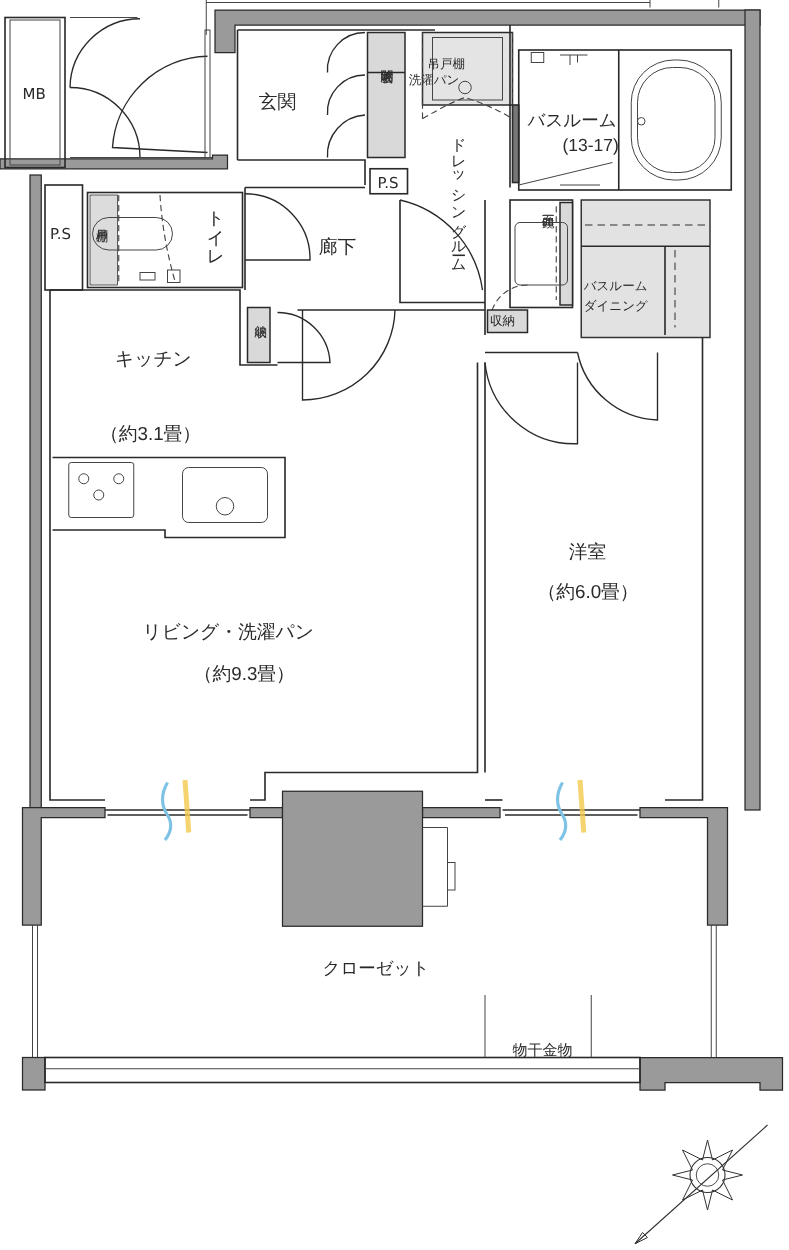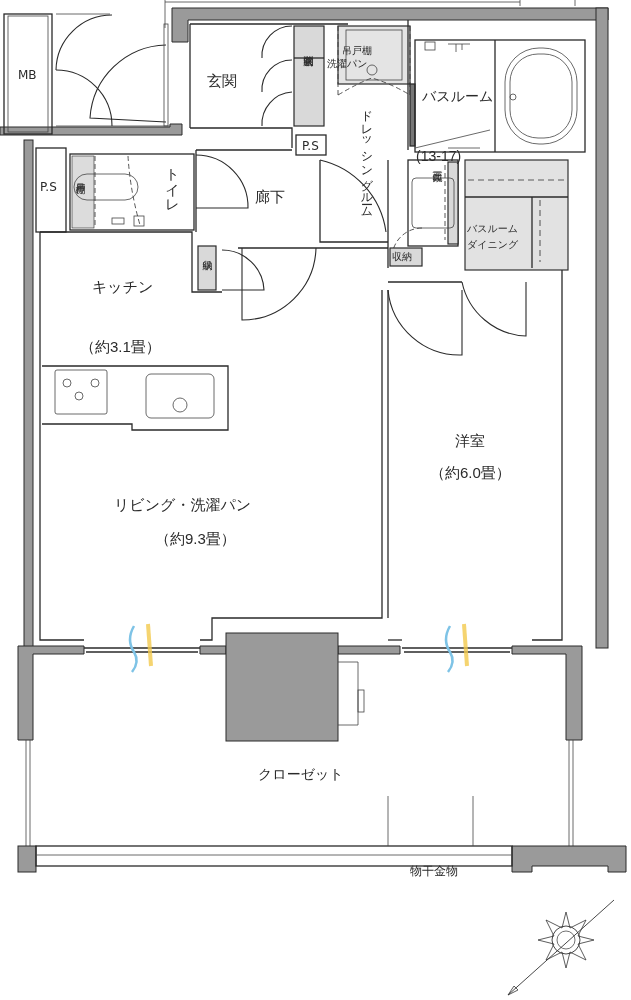--- a/index.html
+++ b/index.html
@@ -204,26 +204,26 @@
 <div class="label sm vert" style="left:302px; top:48px; line-height:12px;">玄関収納</div>
 <div class="label xs" style="left:302px; top:139px;">P.S</div>
 <div class="label xs" style="left:40px; top:180px;">P.S</div>
 <div class="label md vert" style="left:165px; top:158px; line-height:16px;">トイレ</div>
 <div class="label sm vert" style="left:75px; top:176px; line-height:10px;">吊戸棚</div>
 <div class="label lg" style="left:255px; top:188px;">廊下</div>
 <div class="label sm" style="left:342px; top:44px;">吊戸棚</div>
 <div class="label sm" style="left:327px; top:57px;">洗濯パン</div>
 <div class="label sm vert" style="left:360px; top:102px; line-height:14px; font-size:12px;">ドレッシングルーム</div>
 <div class="label md" style="left:422px; top:88px;">バスルーム</div>
-<div class="label md" style="left:416px; top:108px;margin-top:40px;">(13-17)</div>
+<div class="label md" style="left:450px; top:108px;">(13-17)</div>
 <div class="label sm vert" style="left:432px; top:164px; line-height:10px;">三面鏡</div>
 <div class="label sm" style="left:392px; top:250px;">収納</div>
 <div class="label sm" style="left:467px; top:222px;">バスルーム</div>
 <div class="label sm" style="left:467px; top:238px;">ダイニング</div>
 <div class="label sm vert" style="left:201px; top:252px; line-height:12px;">収納</div>
 <div class="label lg" style="left:92px; top:278px;">キッチン</div>
 <div class="label lg" style="left:80px; top:310px;margin-top:28px;">（約3.1畳）</div>
 <div class="label lg" style="left:114px; top:496px;">リビング・洗濯パン</div>
 <div class="label lg" style="left:155px; top:530px;">（約9.3畳）</div>
 <div class="label lg" style="left:455px; top:432px;">洋室</div>
 <div class="label lg" style="left:430px; top:464px;">（約6.0畳）</div>
 <div class="label md" style="left:258px; top:766px;">クローゼット</div>
-<div class="label xs" style="left:410px; top:832px;margin-top:31px;">物干金物</div>
+<div class="label xs" style="left:410px; top:832px;">物干金物</div>
 
 </body></html>

